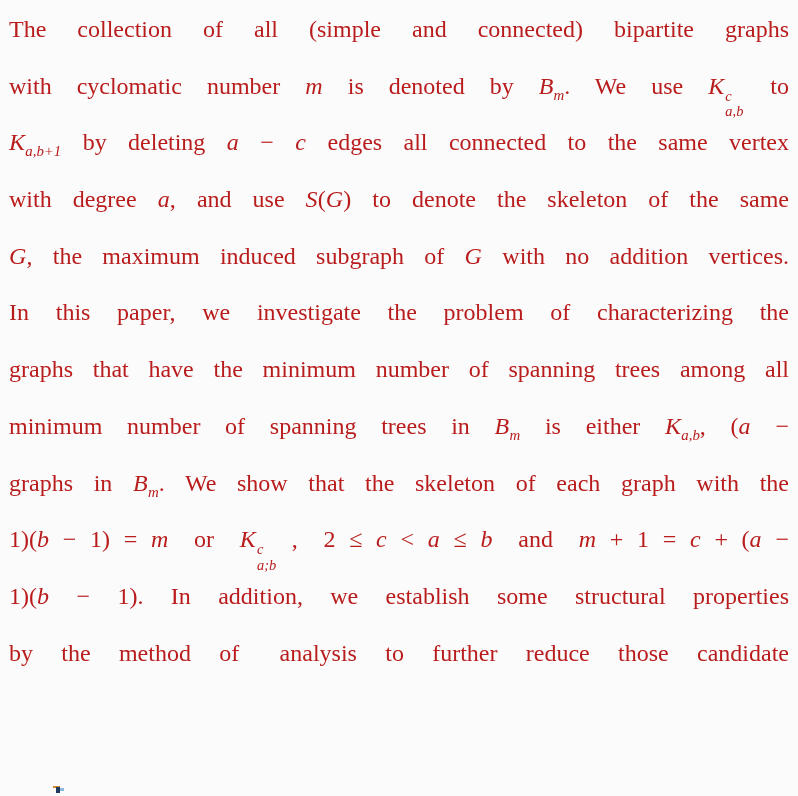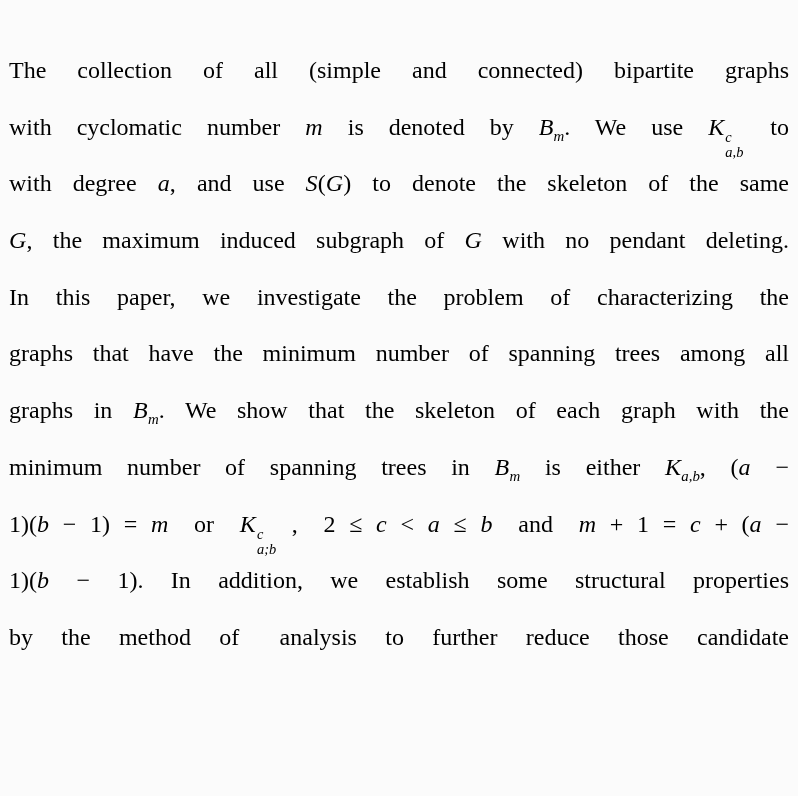--- a/index.html
+++ b/index.html
@@ -11,22 +11,21 @@
     background: #fbfbfb;
   }
   .doc {
     position: relative;
     width: 798px;
     height: 562px;
     box-sizing: border-box;
     padding: 1px 9px 0 9px;
     font-family: "Liberation Serif", serif;
     font-size: 24px;
-    color: #000000;
-    margin-top: 41px;
+    color: #b91c1c;
   }
   .line {
     height: 56.7px;
     line-height: 56.7px;
     text-align: justify;
     text-align-last: justify;
     overflow: visible;
   }
   .line.no-just {
     text-align-last: left;
@@ -70,26 +69,27 @@
 </head>
 <body>
 
 <div class="doc">
 
   <div class="line"><span class="t">The collection of all (simple and connected) bipartite graphs</span></div>
     <div class="line"><span class="t">with cyclomatic number </span><span class="m">m</span><span class="t"> is denoted by </span><span class="m">B</span><sub class="msub">m</sub><span class="t">. We use </span><span class="m">K</span><span class="stack">
         <span class="ss">c</span>
         <span class="ss">a,b</span>
       </span><span class="t"> to</span></div>
+    <div class="line"><span class="m">K</span><sub class="msub">a,b+1</sub><span class="t"> by deleting </span><span class="m">a</span><span class="t"> − </span><span class="m">c</span><span class="t"> edges all connected to the same vertex</span></div>
     <div class="line"><span class="t">with degree </span><span class="m">a</span><span class="t">, and use </span><span class="m">S</span><span class="t">(</span><span class="m">G</span><span class="t">) to denote the skeleton of the same</span></div>
-    <div class="line"><span class="m">G</span><span class="t">, the maximum induced subgraph of </span><span class="m">G</span><span class="t"> with no pendant deleting.</span></div>
+    <div class="line"><span class="m">G</span><span class="t">, the maximum induced subgraph of </span><span class="m">G</span><span class="t"> with no addition vertices.</span></div>
     <div class="line"><span class="t">In this paper, we investigate the problem of characterizing the</span></div>
     <div class="line"><span class="t">graphs that have the minimum number of spanning trees among all</span></div>
+    <div class="line"><span class="t">minimum number of spanning trees in </span><span class="m">B</span><sub class="msub">m</sub><span class="t"> is either </span><span class="m">K</span><sub class="msub">a,b</sub><span class="t">, (</span><span class="m">a</span><span class="t"> −</span></div>
     <div class="line"><span class="t">graphs in </span><span class="m">B</span><sub class="msub">m</sub><span class="t">. We show that the skeleton of each graph with the</span></div>
-    <div class="line"><span class="t">minimum number of spanning trees in </span><span class="m">B</span><sub class="msub">m</sub><span class="t"> is either </span><span class="m">K</span><sub class="msub">a,b</sub><span class="t">, (</span><span class="m">a</span><span class="t"> −</span></div>
     <div class="line"><span class="t">1)(</span><span class="m">b</span><span class="t"> − 1) = </span><span class="m">m</span><span class="t">  or  </span><span class="m">K</span><span class="stack">
         <span class="ss">c</span>
         <span class="ss">a;b</span>
       </span><span class="t"> ,  2 ≤ </span><span class="m">c</span><span class="t"> &lt; </span><span class="m">a</span><span class="t"> ≤ </span><span class="m">b</span><span class="t">  and  </span><span class="m">m</span><span class="t"> + 1 = </span><span class="m">c</span><span class="t"> + (</span><span class="m">a</span><span class="t"> −</span></div>
     <div class="line"><span class="t">1)(</span><span class="m">b</span><span class="t"> − 1). In addition, we establish some structural properties</span></div>
     <div class="line"><span class="t">by the method of  analysis to further reduce those candidate</span></div>
     <div class="artifact">
     <span class="p1" style="background: rgb(207, 138, 51);"></span>
     <span class="p2" style="background: rgb(31, 58, 96);"></span>
     <span class="p3" style="background: rgb(143, 185, 220);"></span>

